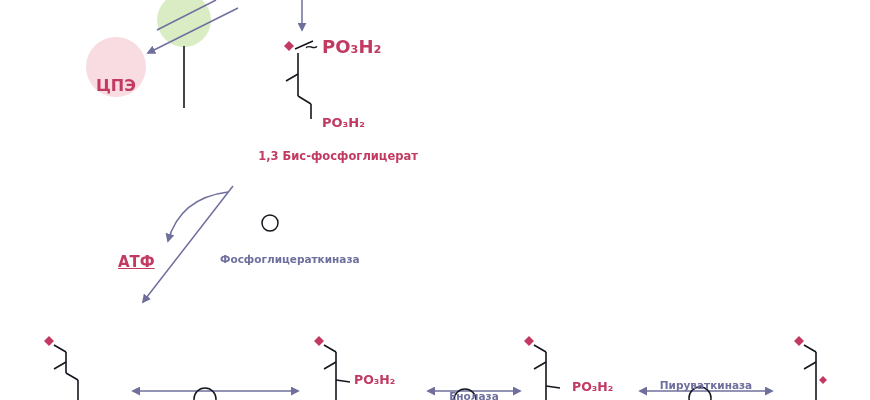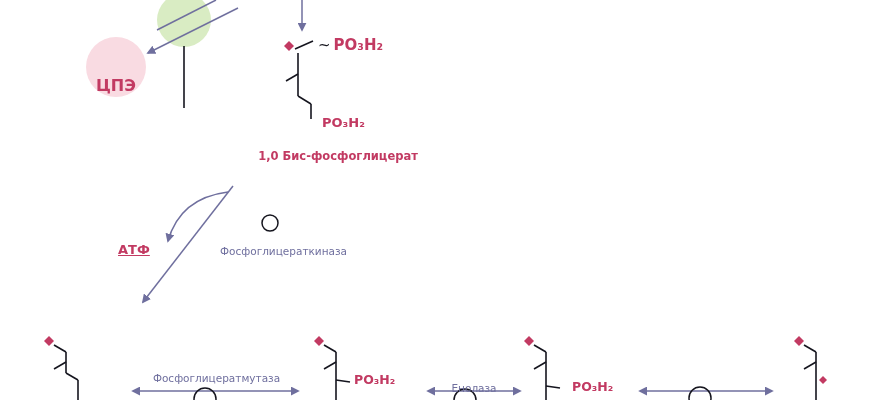--- a/index.html
+++ b/index.html
@@ -8,25 +8,25 @@
   }
   html,body{margin:0;padding:0;background:var(--bg);}
   .canvas{
     position:relative;width:870px;height:400px;overflow:hidden;
     background:var(--bg);
     font-family:"DejaVu Sans", sans-serif;
   }
   svg.layer{position:absolute;left:0;top:0;}
   .lbl{position:absolute;white-space:nowrap;line-height:1.1;}
   .crimson{color:var(--crimson);font-weight:bold;}
-  .slate{color:var(--slate);font-weight:normal;}
+  .slate{color:var(--slate);font-weight:bold;margin-top:8px;}
   .cpe{left:92px;top:57px;width:48px;text-align:center;font-size:16px;margin-top:20px;}
-  .atp{left:118px;top:243px;font-size:13px;text-decoration:underline;}
+  .atp{left:118px;top:254px;font-size:15px;text-decoration:underline;}
   .bpg-name{left:248px;top:150px;width:180px;text-align:center;font-size:11.5px;}
-  .phos-top{left:318px;top:37px;font-size:15px;}
+  .phos-top{left:304px;top:37px;font-size:18px;}
   .phos-top .tilde{color:var(--dark);font-weight:normal;margin-right:3px;}
   .phos-bottom{left:322px;top:116px;font-size:13px;}
   .enz{font-size:10.5px;text-align:center;}
   .enz-kinase{left:220px;top:246px;}
   .enz-mutase{left:134px;top:373px;width:165px;}
   .enz-enolase{left:428px;top:383px;width:92px;}
   .enz-pk{left:640px;top:372px;width:132px;}
   .phos-pg2{left:354px;top:373px;font-size:12.5px;}
   .phos-pep{left:572px;top:380px;font-size:12.5px;}
   .slate-line{stroke:var(--slate);stroke-width:1.5;fill:none;}
@@ -110,28 +110,28 @@
   </svg>
 
   <div class="lbl crimson cpe">ЦПЭ</div>
 
   <div class="lbl crimson phos-top">
     <span class="tilde">~</span><span>PO₃H₂</span>
   </div>
 
   <div class="lbl crimson phos-bottom">PO₃H₂</div>
 
-  <div class="lbl crimson bpg-name">1,0 Бис-фосфоглицерат</div>
+  <div class="lbl crimson bpg-name">1,3 Бис-фосфоглицерат</div>
 
   <div class="lbl crimson atp">АТФ</div>
 
   <div class="lbl slate enz enz-kinase">Фосфоглицераткиназа</div>
 
-  <div class="lbl slate enz enz-mutase">Фосфоглицератмутаза</div>
 
   <div class="lbl slate enz enz-enolase">Енолаза</div>
 
+  <div class="lbl slate enz enz-pk">Пируваткиназа</div>
 
   <div class="lbl crimson phos-pg2">PO₃H₂</div>
 
   <div class="lbl crimson phos-pep">PO₃H₂</div>
 
 </div>
 
 </body></html>

